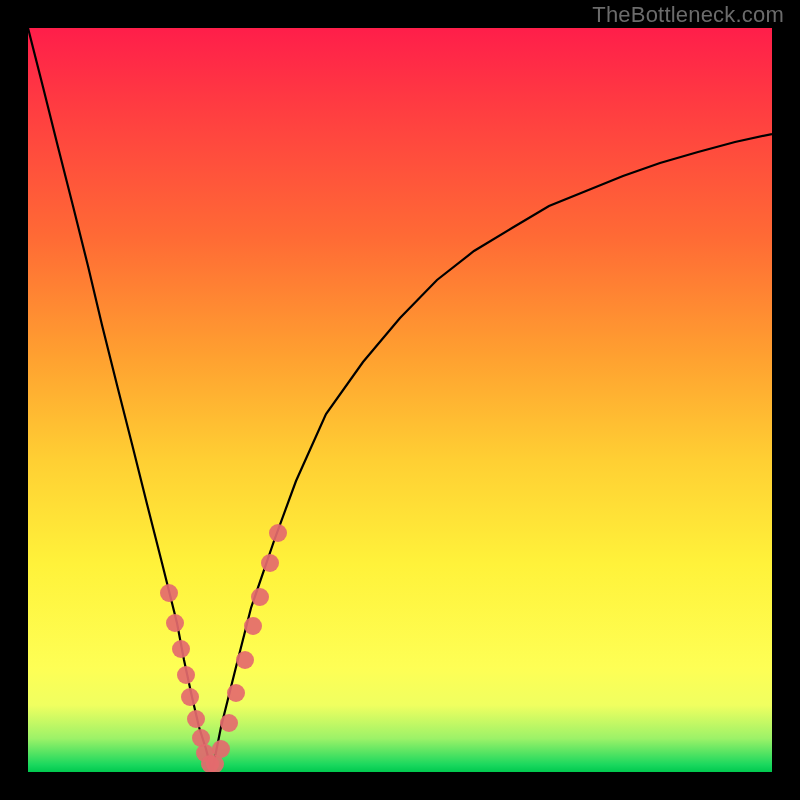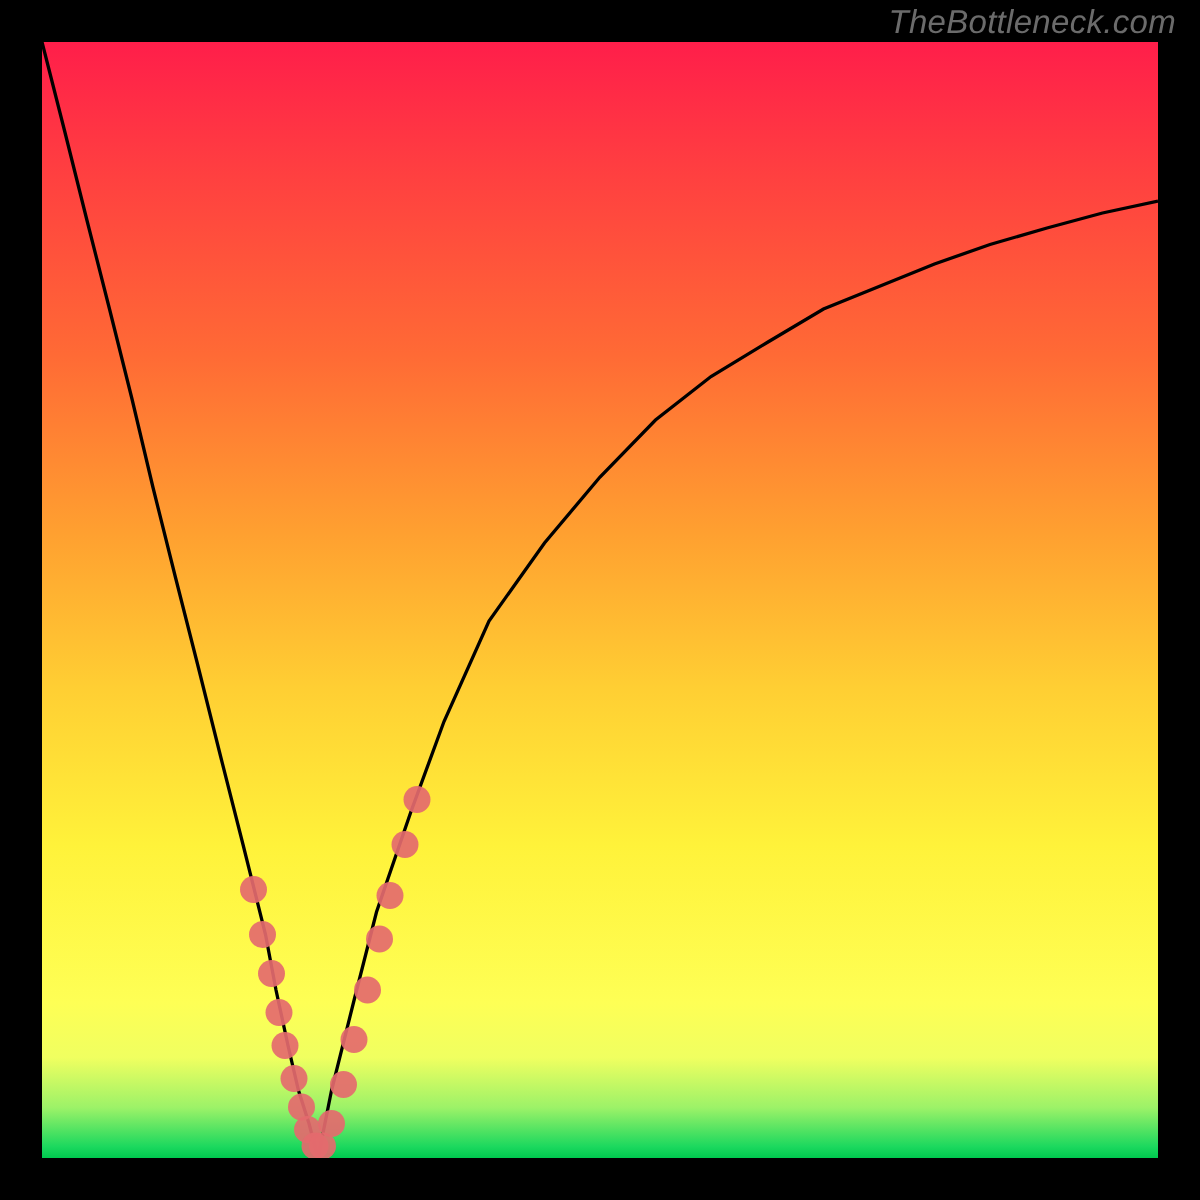--- a/index.html
+++ b/index.html
@@ -11,21 +11,20 @@
     background: #000;
     font-family: Arial, Helvetica, sans-serif;
   }
   .frame {
     position: absolute;
     top: 0;
     left: 0;
     width: 792px;
     height: 800px;
     background: #000;
-    font-style: italic;
   }
   .plot-area {
     position: absolute;
     top: 28px;
     left: 28px;
     width: 744px;
     height: 744px;
     background: linear-gradient(
       to bottom,
       #ff1e4a 0%,

